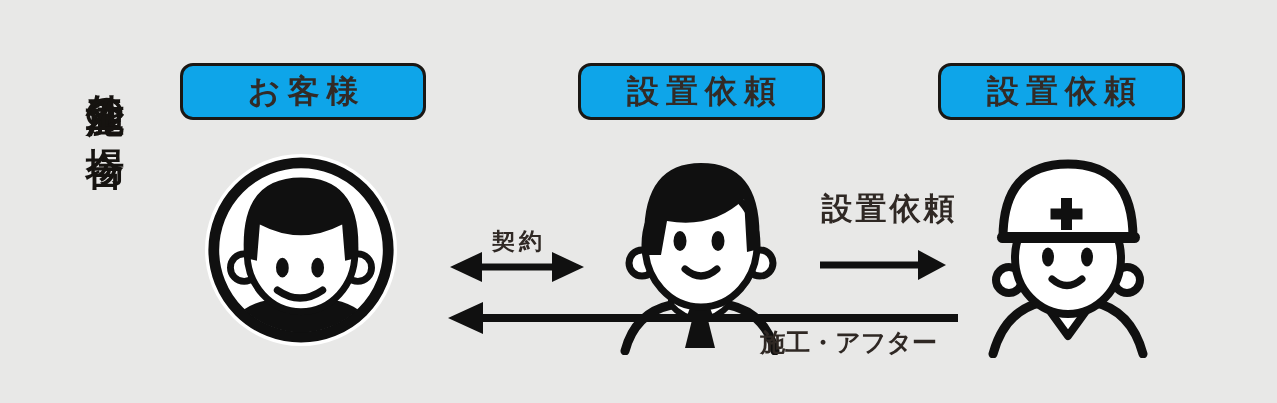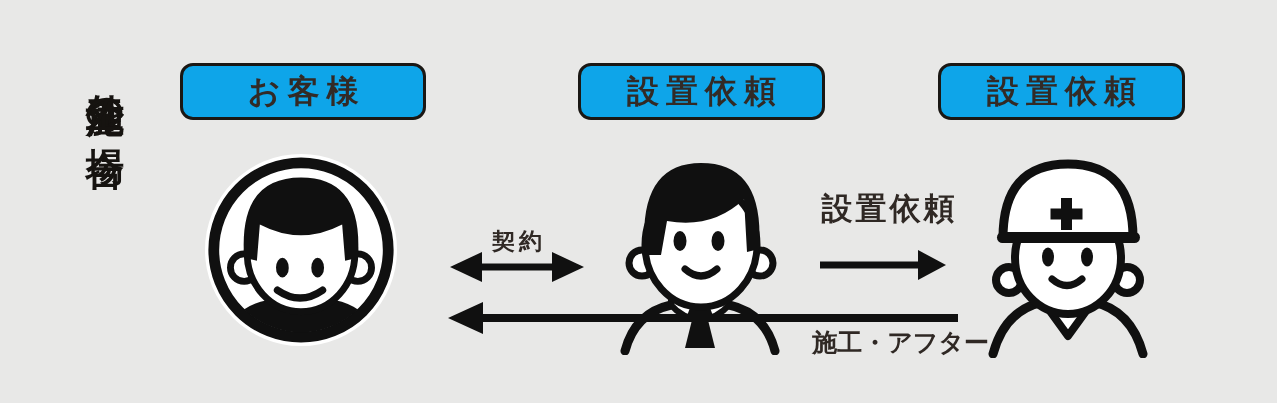--- a/index.html
+++ b/index.html
@@ -36,21 +36,21 @@
   .arrow{position:absolute;z-index:5;}
   .ar-contract{left:450px;top:249px;width:134px;height:36px;}
   .ar-install{left:820px;top:247px;width:126px;height:36px;}
   .ar-construct{left:448px;top:299px;width:510px;height:38px;}
   
   .rel{
     position:absolute;z-index:6;color:#2f2824;font-weight:800;line-height:1.1;
   }
   .rel-contract{left:450px;top:202px;width:134px;text-align:center;font-size:23px;letter-spacing:4px;padding-left:4px;box-sizing:border-box;margin-top:27px;}
   .rel-install{left:812px;top:192px;width:152px;text-align:center;font-size:31px;letter-spacing:3px;padding-left:3px;box-sizing:border-box;}
-  .rel-construct{left:784px;top:329px;width:205px;text-align:right;font-size:25px;letter-spacing:0;}
+  .rel-construct{left:732px;top:329px;width:205px;text-align:right;font-size:25px;letter-spacing:0;}
   svg{display:block;width:100%;height:100%;}
 </style>
 </head>
 <body>
 
 <div class="canvas">
 
   <div class="vtitle">外注施工の場合</div>
 
   <div class="labelbox lb-customer">お客様</div>

